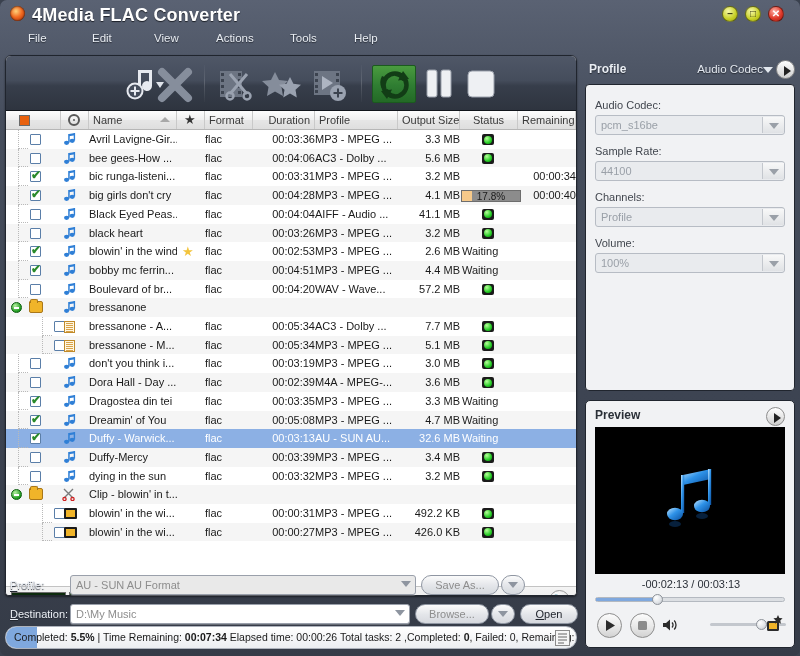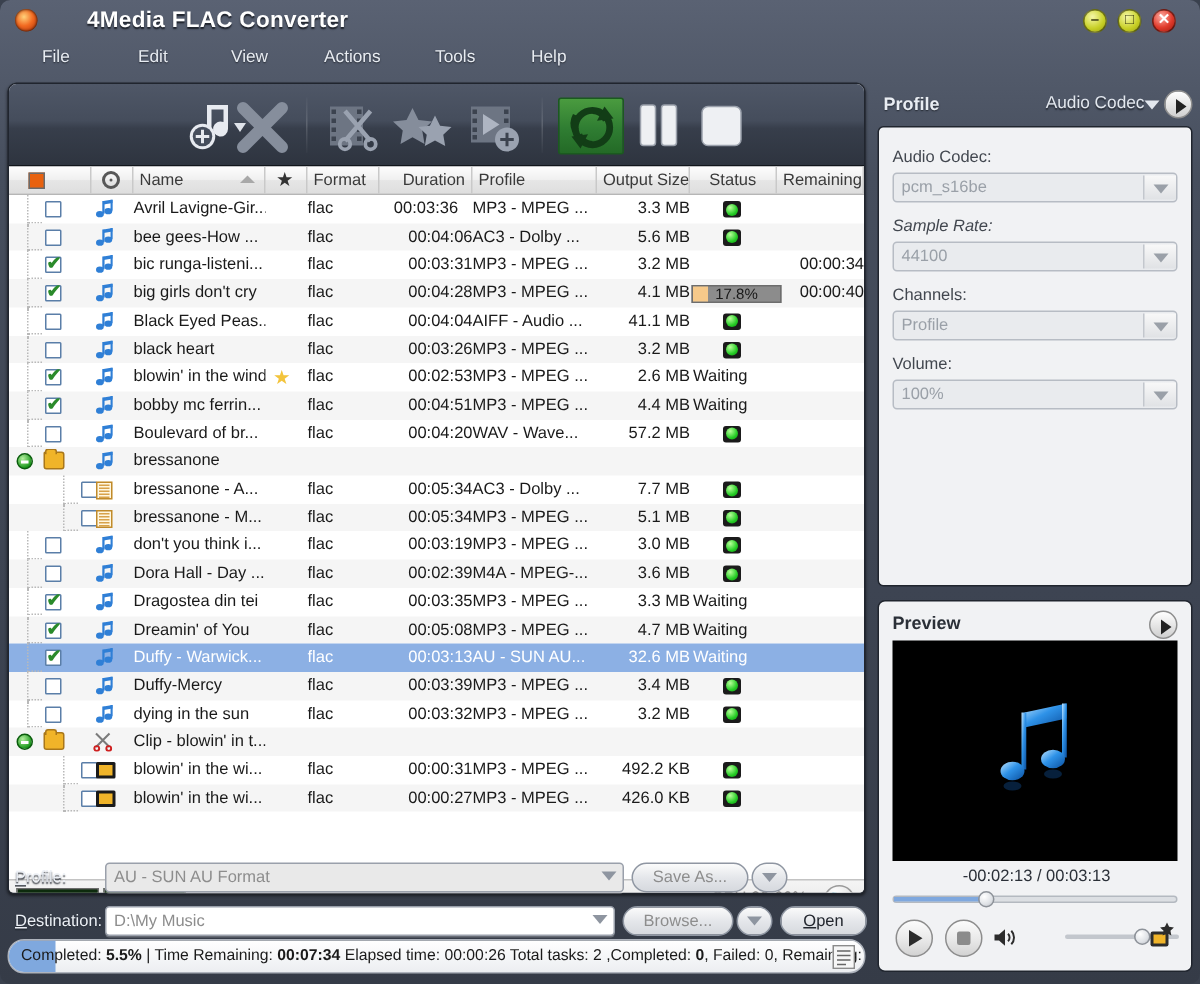--- a/index.html
+++ b/index.html
@@ -17,22 +17,22 @@
   }
 
   
   #titlebar { position:absolute; left:0; top:0; width:800px; height:26px; }
   #title-logo {
     position:absolute; left:10px; top:6px; width:15px; height:15px; border-radius:50%;
     background:radial-gradient(circle at 40% 35%,#ffd17a 0%,#f26a21 45%,#a52b06 100%);
     box-shadow:0 0 2px #000 inset;
   }
   #title-text {
-    position:absolute; left:32px; top:5px; color:#ffffff; font-size:15px;
-    font-weight:bold; letter-spacing:.2px; text-shadow:0 1px 1px #1b1f27;margin-left:26px;
+    position:absolute; left:32px; top:5px; color:#ffffff; font-size:18px;
+    font-weight:bold; letter-spacing:.2px; text-shadow:0 1px 1px #1b1f27;
   }
   .wbtn { position:absolute; top:6px; width:16px; height:16px; border-radius:50%;
     border:1px solid rgba(0,0,0,.45); font-size:10px; color:#3a3a10; line-height:14px;
     text-align:center; font-weight:bold; }
   #btn-min { left:722px; background:radial-gradient(circle at 38% 30%,#f5f7a8,#c7cf24 60%,#9aa015); }
   #btn-max { left:745px; background:radial-gradient(circle at 38% 30%,#f5f7a8,#c7cf24 60%,#9aa015); }
   #btn-close{ left:768px; background:radial-gradient(circle at 38% 30%,#ffb0a6,#e03a2b 55%,#9e1b10); color:#fff; }
 
   
   #menubar { position:absolute; left:0; top:28px; height:22px; width:800px; }
@@ -337,21 +337,21 @@
           <div class="cbx" style="left: 24px;"></div>
           <div class="icon-note" style="left: 58px;"><svg width="12" height="13" viewBox="0 0 12 13">
               <path d="M5 1 L11 0 L11 2.3 L5 3.3 Z" fill="#2f7fd6"></path>
               <rect x="4.2" y="1" width="1.5" height="8.5" fill="#2f7fd6"></rect>
               <rect x="9.7" y="0" width="1.4" height="7.5" fill="#2f7fd6"></rect>
               <ellipse cx="2.6" cy="9.8" rx="2.6" ry="2.1" fill="#2f7fd6"></ellipse>
               <ellipse cx="8.2" cy="7.8" rx="2.6" ry="2.1" fill="#2f7fd6"></ellipse>
             </svg></div>
           <div class="cell" style="left: 83px; width: 88px;">Avril Lavigne-Gir...</div>
           <div class="cell" style="left: 199px; width: 48px;">flac</div>
-          <div class="cell r" style="left: 247px; width: 62px; text-align: center;">00:03:36</div>
+          <div class="cell r" style="left: 247px; width: 62px;">00:03:36</div>
           <div class="cell" style="left: 309px; width: 83px;">MP3 - MPEG ...</div>
           <div class="cell r" style="left: 392px; width: 62px;">3.3 MB</div>
           <div class="dot-green" style="left: 476px;"></div>
           <div class="cell r" style="left: 512px; width: 58px;"></div>
         </div>
         <div class="row alt" style="top: 18.7px;">
           <div style="position: absolute; left: 12px; top: 0px; width: 10px; height: 18.7px; border-left: 1px dotted rgb(185, 185, 185); border-bottom: 1px dotted rgb(185, 185, 185);"></div>
           <div class="cbx" style="left: 24px;"></div>
           <div class="icon-note" style="left: 58px;"><svg width="12" height="13" viewBox="0 0 12 13">
               <path d="M5 1 L11 0 L11 2.3 L5 3.3 Z" fill="#2f7fd6"></path>
@@ -799,21 +799,21 @@
     <div id="rp-head">
       <div id="rp-title">Profile</div>
       <div id="rp-tab">Audio Codec</div>
       <div id="rp-tabarrow"></div>
       <div class="circ-arrow" style="right:0; top:2px;"></div>
     </div>
     <div id="rp-body">
         <div class="fld-label" style="top: 14px;">Audio Codec:</div>
         <div class="fld" style="top: 30px;">pcm_s16be</div>
         <div class="fld-btn" style="top: 32px; right: 10px; position: absolute;"></div>
-        <div class="fld-label" style="top: 60px; font-style: italic;">Sample Rate:</div>
+        <div class="fld-label" style="top: 60px;">Sample Rate:</div>
         <div class="fld" style="top: 76px;">44100</div>
         <div class="fld-btn" style="top: 78px; right: 10px; position: absolute;"></div>
         <div class="fld-label" style="top: 106px;">Channels:</div>
         <div class="fld" style="top: 122px;">Profile</div>
         <div class="fld-btn" style="top: 124px; right: 10px; position: absolute;"></div>
         <div class="fld-label" style="top: 152px;">Volume:</div>
         <div class="fld" style="top: 168px;">100%</div>
         <div class="fld-btn" style="top: 170px; right: 10px; position: absolute;"></div>
       </div>
   </div>

